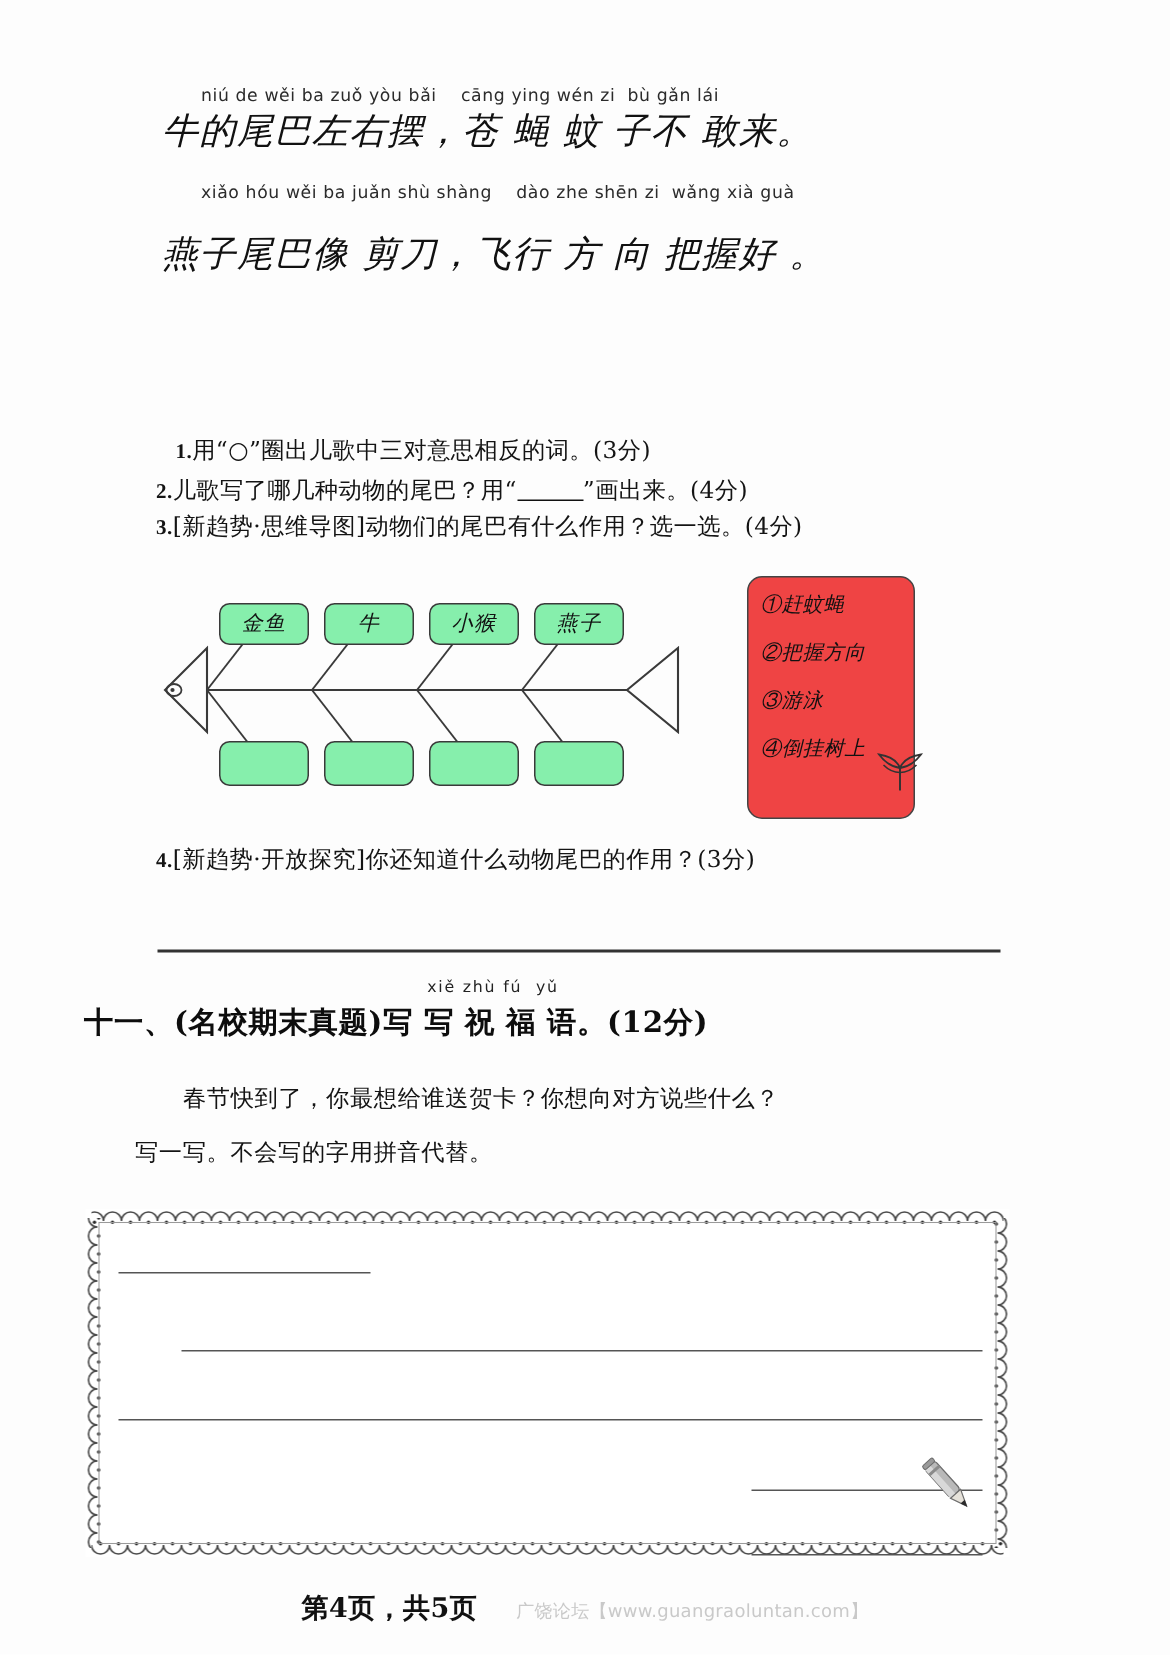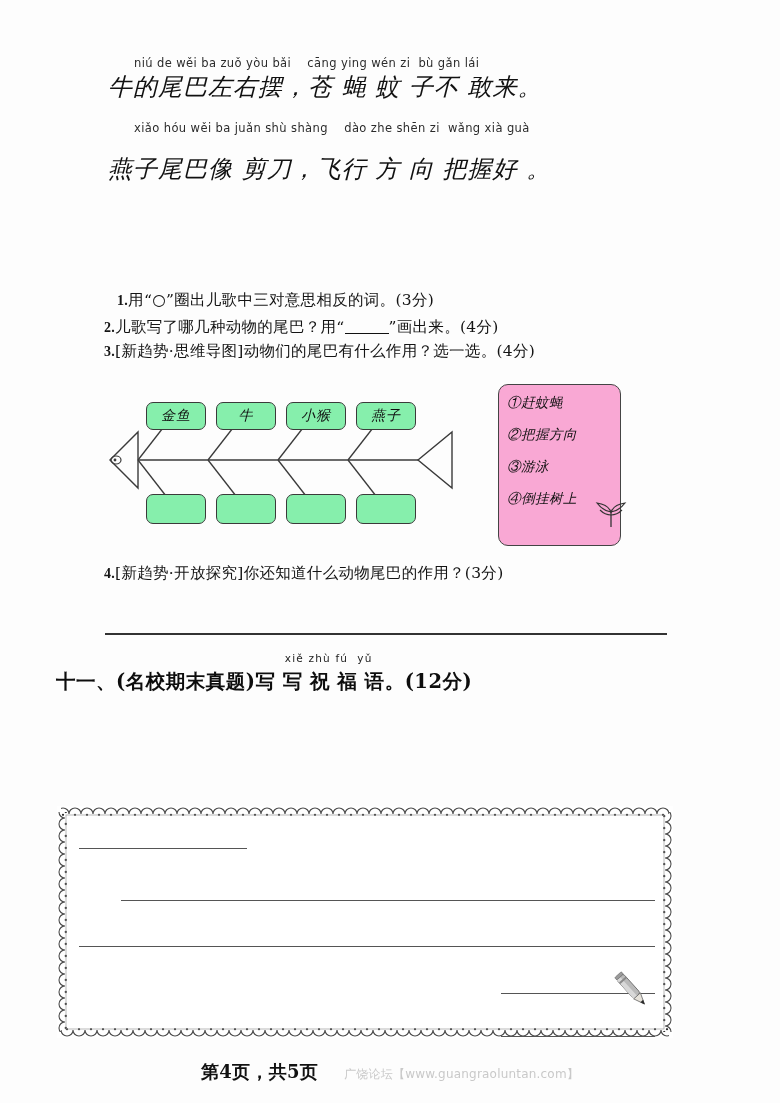--- a/index.html
+++ b/index.html
@@ -97,25 +97,25 @@
     letter-spacing: 1px;
     color: #111;
   }
   .fb-box.empty { height: 28px; }
 
   
   .options {
     position: absolute;
     left: 498px;
     top: 384px;
-    width: 123px;
+    width: 112px;
     height: 162px;
     border: 1.4px solid #444;
     border-radius: 10px;
-    background: #f9a8d4;
+    background: #ef4444;
     padding: 9px 0 0 8px;
     box-sizing: border-box;
   }
   .opt {
     font-family: "DejaVu Serif", serif;
     font-size: 13.5px;
     font-style: italic;
     color: #111;
     margin-bottom: 14px;
     white-space: nowrap;
@@ -313,20 +313,24 @@
       <path d="M17 14 C22 14 25 12 28 9" stroke="#333" stroke-width="1.1" fill="none"></path>
     </svg>
   </div>
 
   <div class="divider"></div>
 
   <div class="section-head">
     <span>十一、(名校期末真题)写 </span><span class="head-py-wrap"><span class="head-pinyin">xiě zhù fú  yǔ</span><span>写 祝 福 语</span></span><span>。(12分)</span>
   </div>
 
+  <div class="prompt">
+    <div class="indent">春节快到了，你最想给谁送贺卡？你想向对方说些什么？</div>
+    <div>写一写。不会写的字用拼音代替。</div>
+  </div>
 
   <div class="write-box">
     <svg class="wb-frame" width="616" height="232" viewBox="0 0 616 232">
       <defs>
         <pattern id="scallopH" x="0" y="0" width="12" height="10" patternUnits="userSpaceOnUse">
           <path d="M0 8 A 6 6 0 0 1 12 8" fill="none" stroke="#4a4a4a" stroke-width="1.1"></path>
           <circle cx="6" cy="8.8" r="1.15" fill="#2c2c2c"></circle>
         </pattern>
         <pattern id="scallopV" x="0" y="0" width="10" height="12" patternUnits="userSpaceOnUse">
           <path d="M8 0 A 6 6 0 0 0 8 12" fill="none" stroke="#4a4a4a" stroke-width="1.1"></path>

